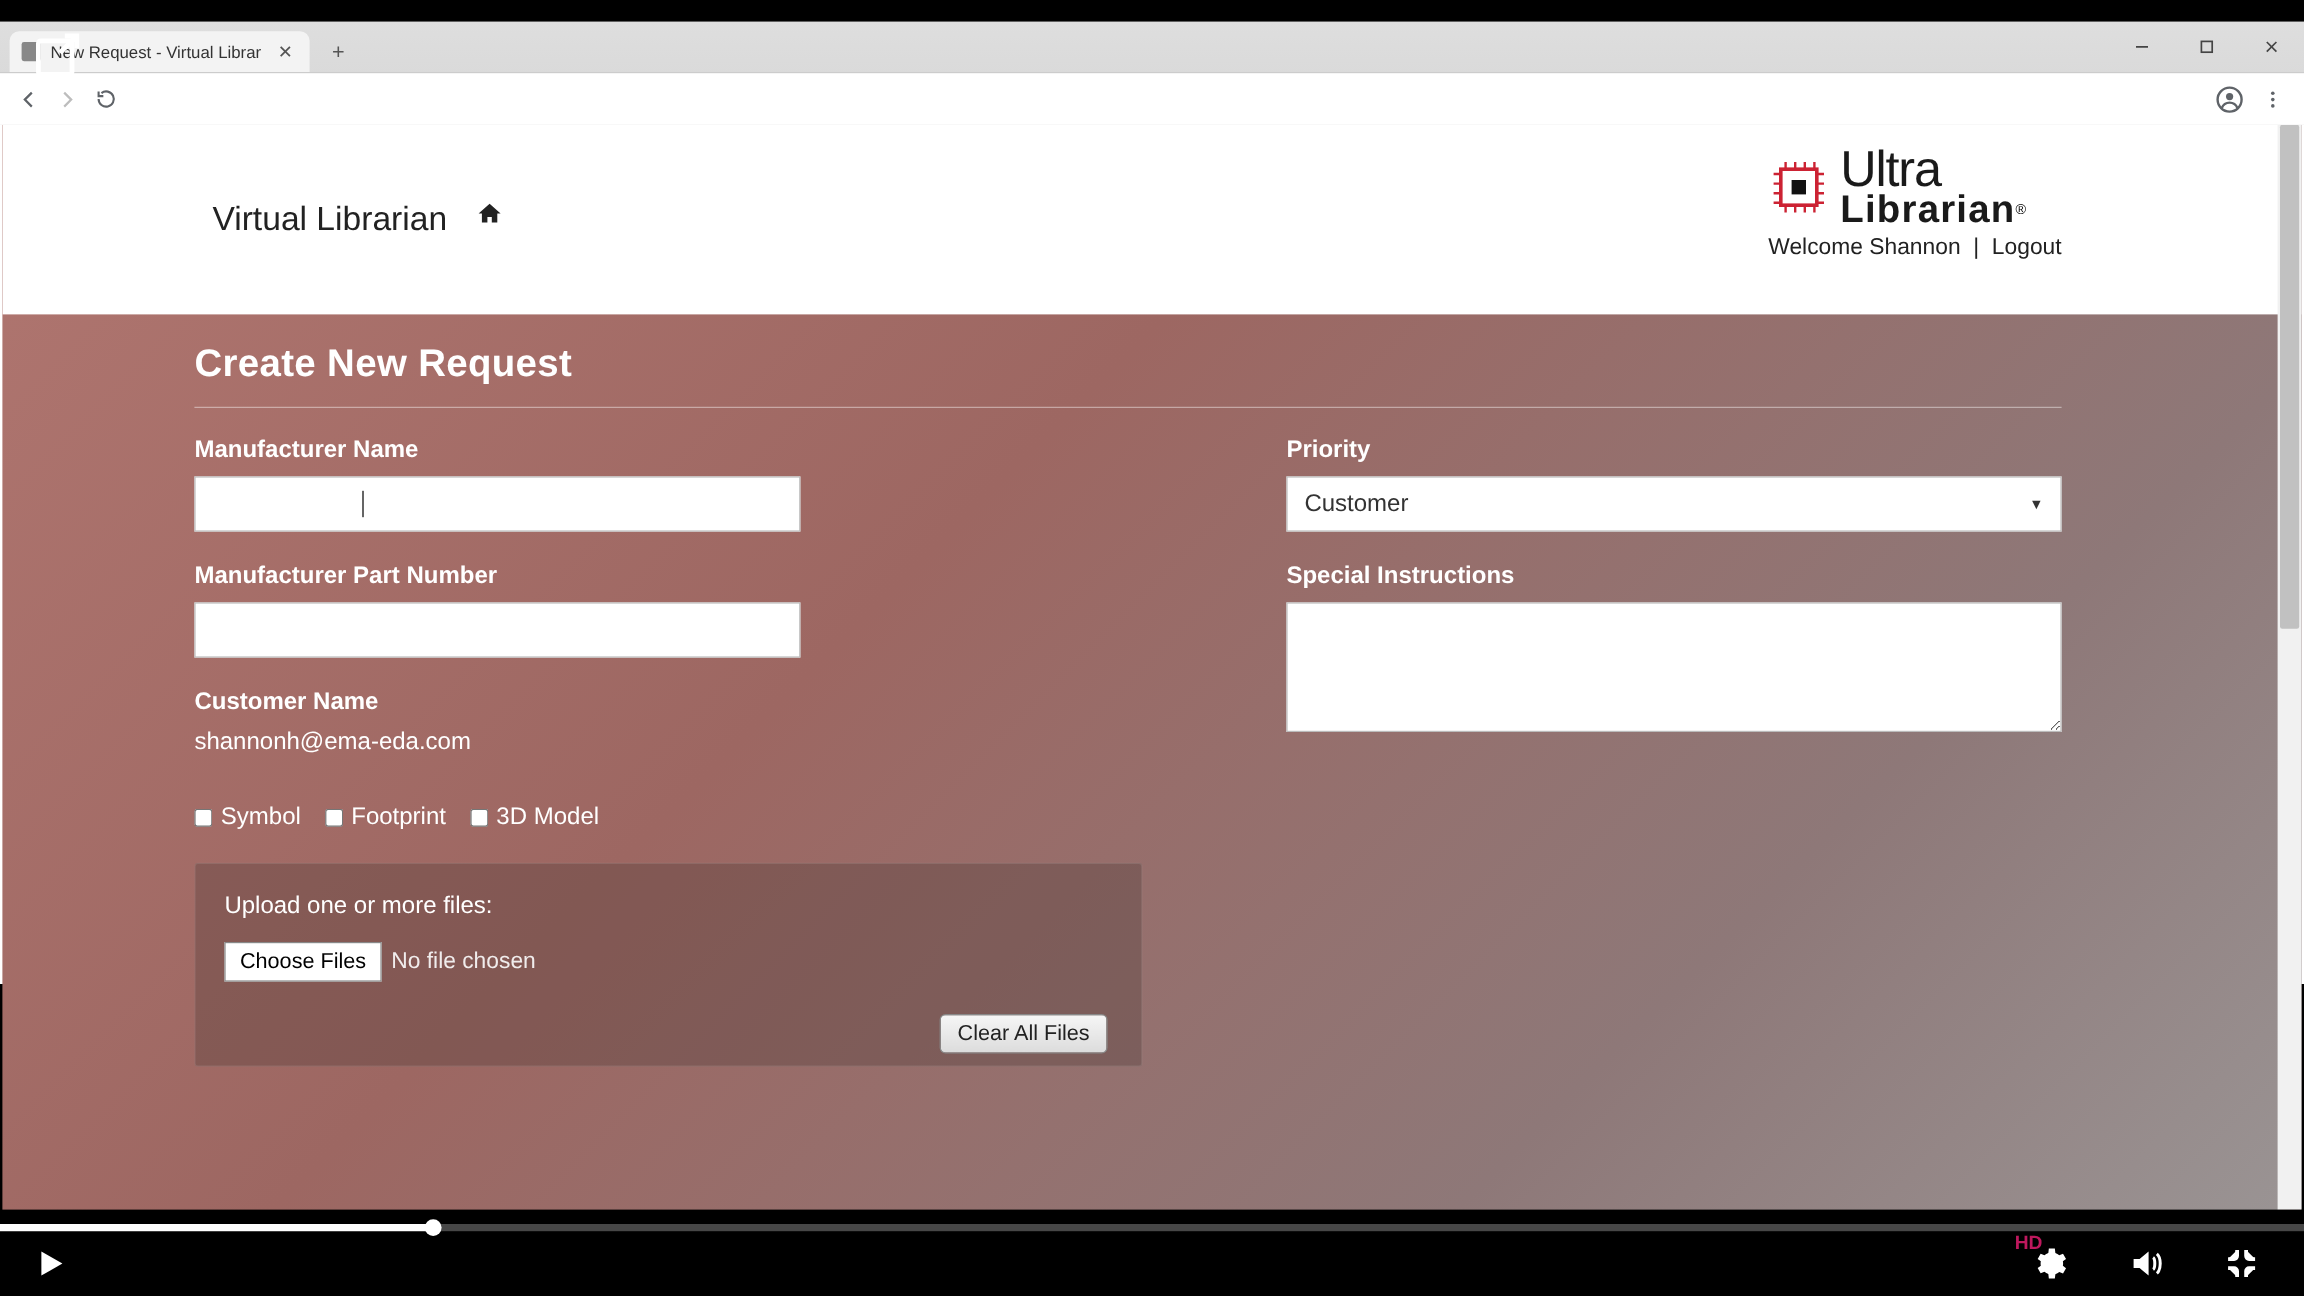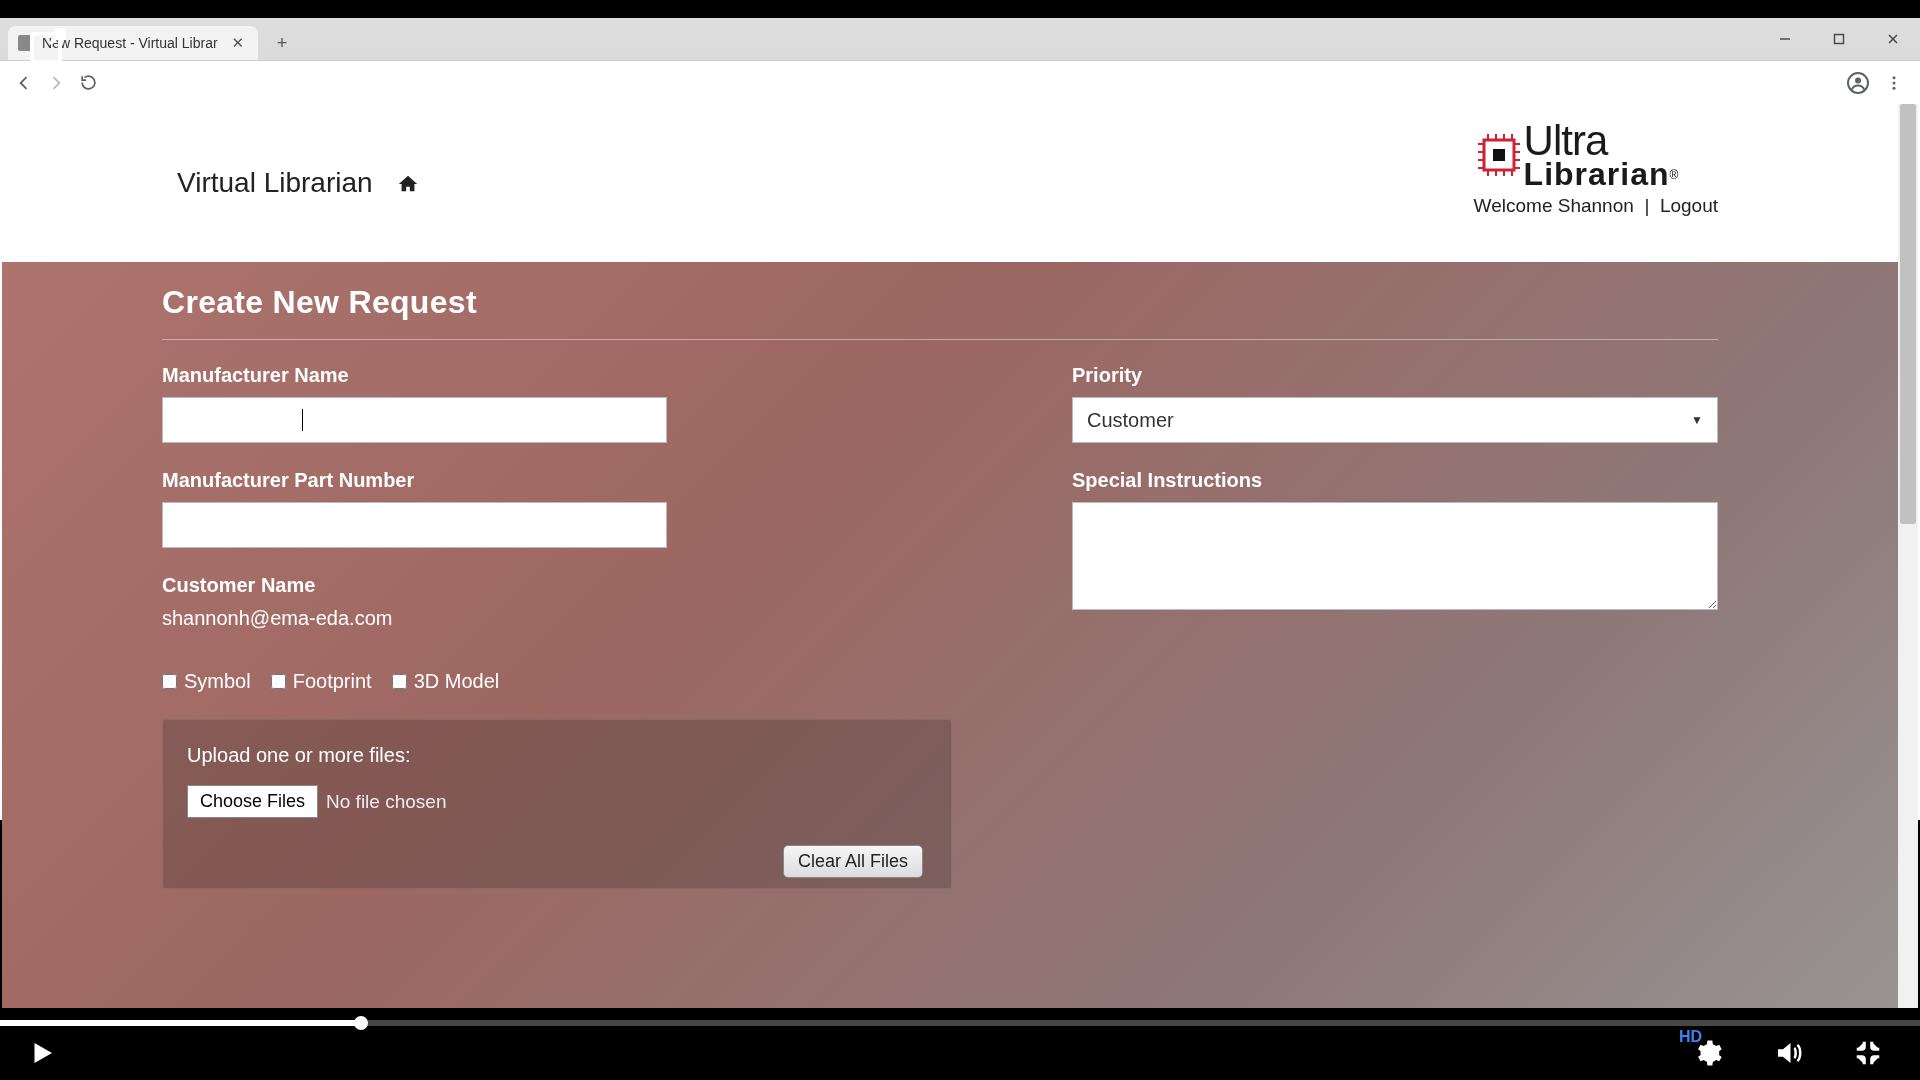--- a/index.html
+++ b/index.html
@@ -30,25 +30,25 @@
   .profile-btn, .menu-btn { width: 36px; height: 36px; display: flex; align-items: center; justify-content: center; color: #5f6368; cursor: pointer; }
 
   
   .page-viewport { position: absolute; top: 104px; left: 2px; width: 1916px; height: 904px; overflow: hidden;
     background: linear-gradient(135deg, #b07670 0%, #9d6762 40%, #8e7878 75%, #9a9494 100%); z-index: 15; }
   .page-scroll { position: absolute; top: 0; right: 0; width: 20px; height: 100%; background: #f1f1f1; }
   .page-scroll-thumb { position: absolute; top: 0; left: 2px; width: 16px; height: 420px; background: #c1c1c1; border-radius: 2px; }
 
   
   .site-header { background: #fff; height: 158px; display: flex; align-items: center; padding: 0 100px 0 175px; position: relative; }
-  .brand-left { display: flex; align-items: flex-end; gap: 24px; }
+  .brand-left { display: flex; align-items: flex-start; gap: 24px; }
   .brand-title { font-size: 28px; font-weight: 400; color: #222; }
   .home-ico { color: #333; }
   .brand-right { position: absolute; right: 200px; top: 18px; text-align: left; }
-  .ul-logo { display: flex; align-items: center; }
+  .ul-logo { display: flex; align-items: center; gap: 10px; }
   .ul-mark { width: 50px; height: 50px; position: relative; }
   .ul-text { font-size: 42px; line-height: 0.9; letter-spacing: -1px; color: #1a1a1a; font-weight: 400; }
   .ul-sub { font-size: 32px; line-height: 0.9; letter-spacing: 1px; color: #1a1a1a; font-weight: 700; }
   .ul-reg { font-size: 12px; vertical-align: super; }
   .welcome-row { font-size: 19px; color: #222; margin-top: 6px; }
   .welcome-row a { color: #222; text-decoration: none; }
 
   
   .content { padding: 22px 180px 40px 160px; color: #fff; width: calc(100% - 20px); }
   .page-title { font-size: 32px; font-weight: 700; color: #fff; letter-spacing: 0.3px; }
@@ -86,21 +86,21 @@
   .input-wrap { position: relative; }
 
   
   .player { position: absolute; left: 0; bottom: 0; width: 1920px; z-index: 40; }
   .progress-track { position: absolute; left: 0; bottom: 54px; width: 1920px; height: 6px; background: rgba(255,255,255,0.28); }
   .progress-fill { height: 100%; width: 18.8%; background: #fff; }
   .progress-knob { position: absolute; left: 18.8%; top: -4px; width: 14px; height: 14px; margin-left: -7px; background: #fff; border-radius: 50%; }
   .controls { position: absolute; left: 0; bottom: 0; width: 1920px; height: 54px; display: flex; align-items: center; padding: 0 22px; color: #fff; }
   .pl-btn { width: 40px; height: 40px; display: flex; align-items: center; justify-content: center; cursor: pointer; }
   .pl-spacer { flex: 1; }
-  .hd-badge { font-size: 16px; font-weight: 600; position: absolute; right: 218px; bottom: 34px; color: #3b82f6; }
+  .hd-badge { font-size: 16px; font-weight: 600; position: absolute; right: 218px; bottom: 34px; color: #be185d; }
   .pl-icon svg { width: 30px; height: 30px; fill: #fff; }
   .pl-right { display: flex; align-items: center; gap: 40px; margin-right: 10px; }
 </style>
 </head>
 <body>
 
 <div class="letterbox-top"></div>
 <div class="letterbox-bottom"></div>
 
 <div class="share-overlay">

